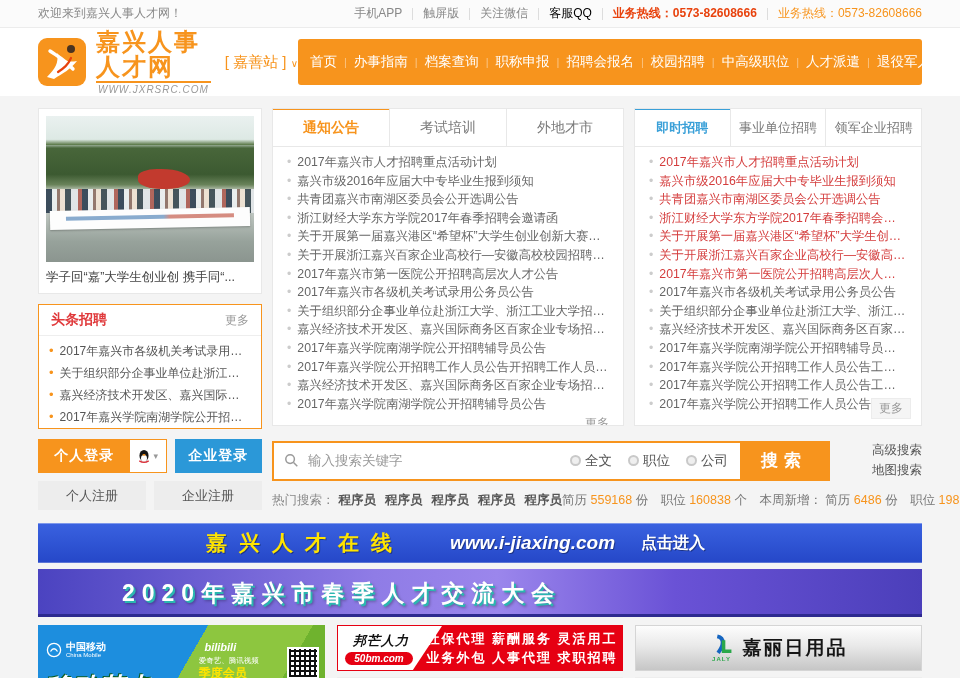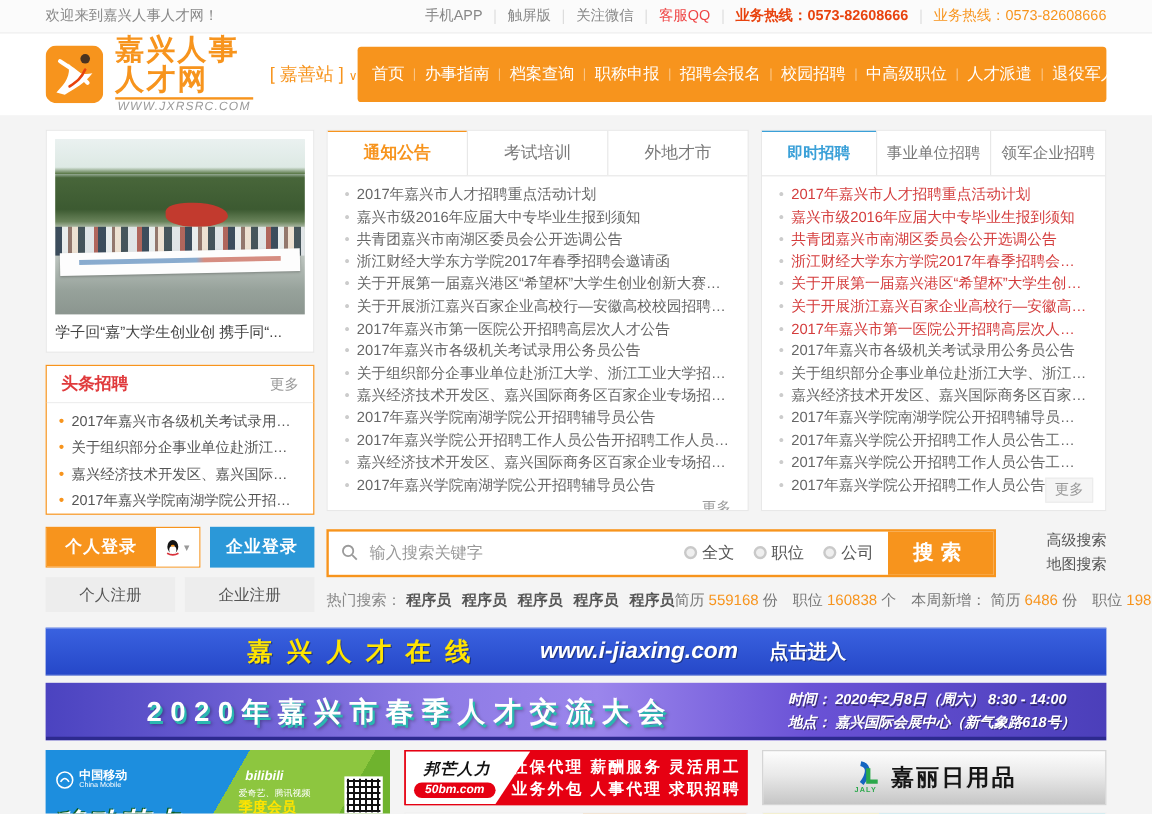--- a/index.html
+++ b/index.html
@@ -6,21 +6,21 @@
   body{width:960px;height:678px;overflow:hidden;background:#f4f4f4;
        font-family:"Liberation Sans","DejaVu Sans",sans-serif;color:#333;font-size:13px}
   .page{width:960px;height:678px;position:relative;overflow:hidden}
 
   
   .topbar{height:28px;background:#fbfbfb;border-bottom:1px solid #ececec;
           display:flex;align-items:center;justify-content:space-between;padding:0 38px;
           font-size:12px;color:#888;box-sizing:border-box}
   .topbar-right{display:flex;align-items:center}
   .vsep{border-left:1px solid #ddd;height:12px;margin:0 10px}
-  .qq{color:#ef4444}
+  .qq{color:#000000}
   .hot1{color:#e8420d;font-weight:bold}
   .hot1 .lbl{color:#e8420d}
   .hot2{color:#f7941d}
 
   
   .header{height:68px;background:#fff;display:flex;align-items:center;padding:0 38px}
   .logo{width:48px;height:48px;flex:0 0 auto}
   .sitetext{margin-left:10px}
   .site-name{font-size:24px;font-weight:bold;color:#f7941d;letter-spacing:2px;line-height:1.05}
   .site-url{font-size:10px;color:#9a9a9a;font-style:italic;letter-spacing:1px;
@@ -445,24 +445,20 @@
     </div>
 
     <div class="banner1">
       <span class="b1-title">嘉兴人才在线</span>
       <span class="b1-url">www.i-jiaxing.com</span>
       <span class="b1-cta">点击进入</span>
     </div>
 
     <div class="banner2">
       <span class="b2-title">2020年嘉兴市春季人才交流大会</span>
-      <span class="b2-info">
-        <span>时间： 2020年2月8日（周六） 8:30 - 14:00</span><br>
-        <span>地点： 嘉兴国际会展中心（新气象路618号）</span>
-      </span>
     </div>
 
     <div class="ads">
       <div class="ad ad-mobile">
         <div class="cm-logo">
           <svg width="16" height="16" viewBox="0 0 16 16">
             <circle cx="8" cy="8" r="6.6" fill="none" stroke="#fff" stroke-width="1.3"></circle>
             <path d="M4.5 9.5 Q8 4 11.5 9.5" fill="none" stroke="#fff" stroke-width="1.3"></path>
           </svg>
           <span class="cm-name"><span>中国移动</span><span class="cm-en">China Mobile</span></span>

